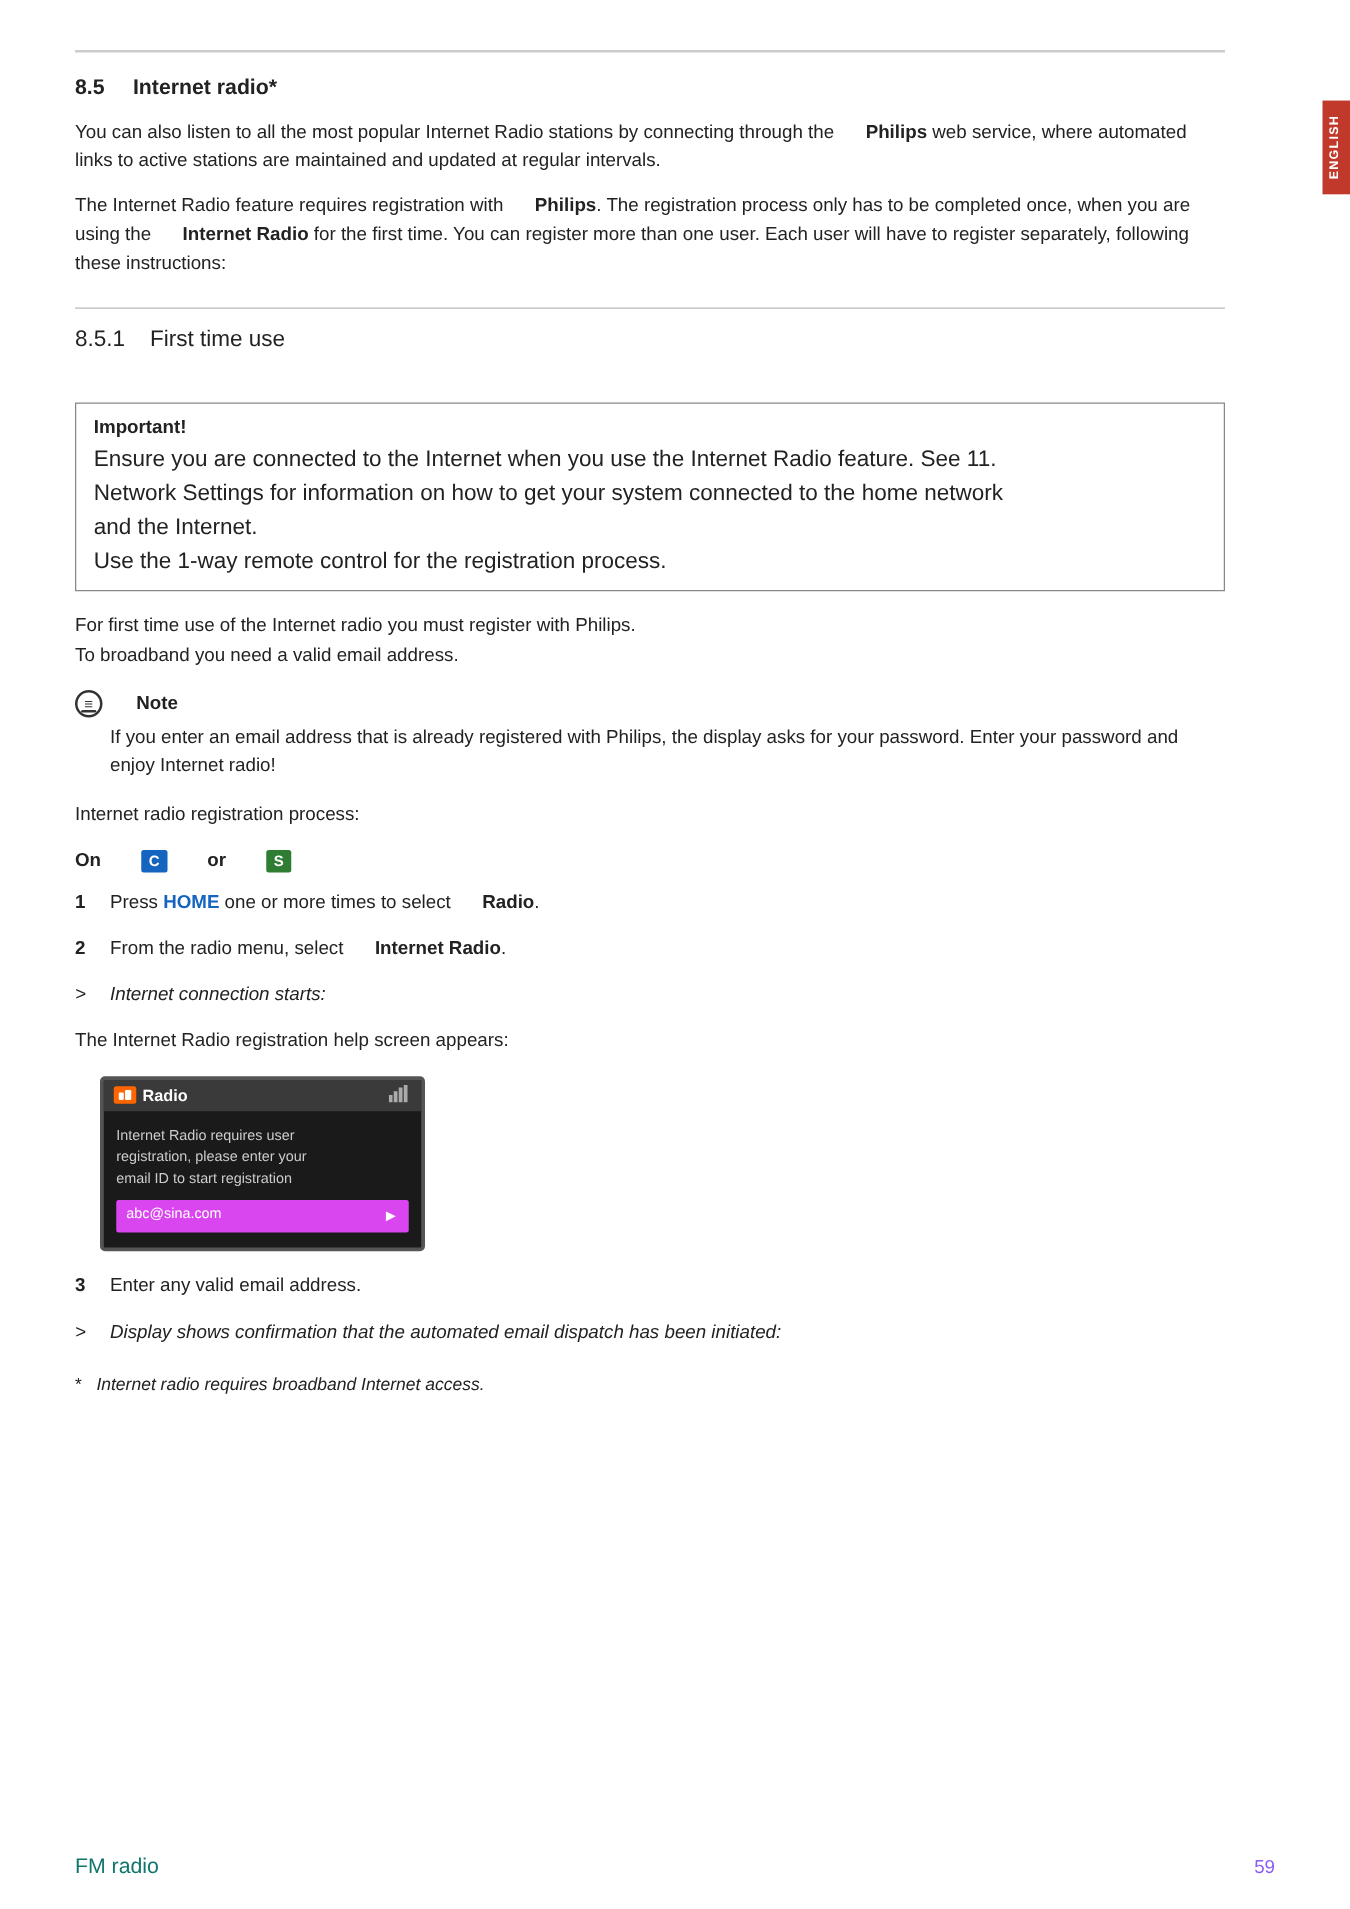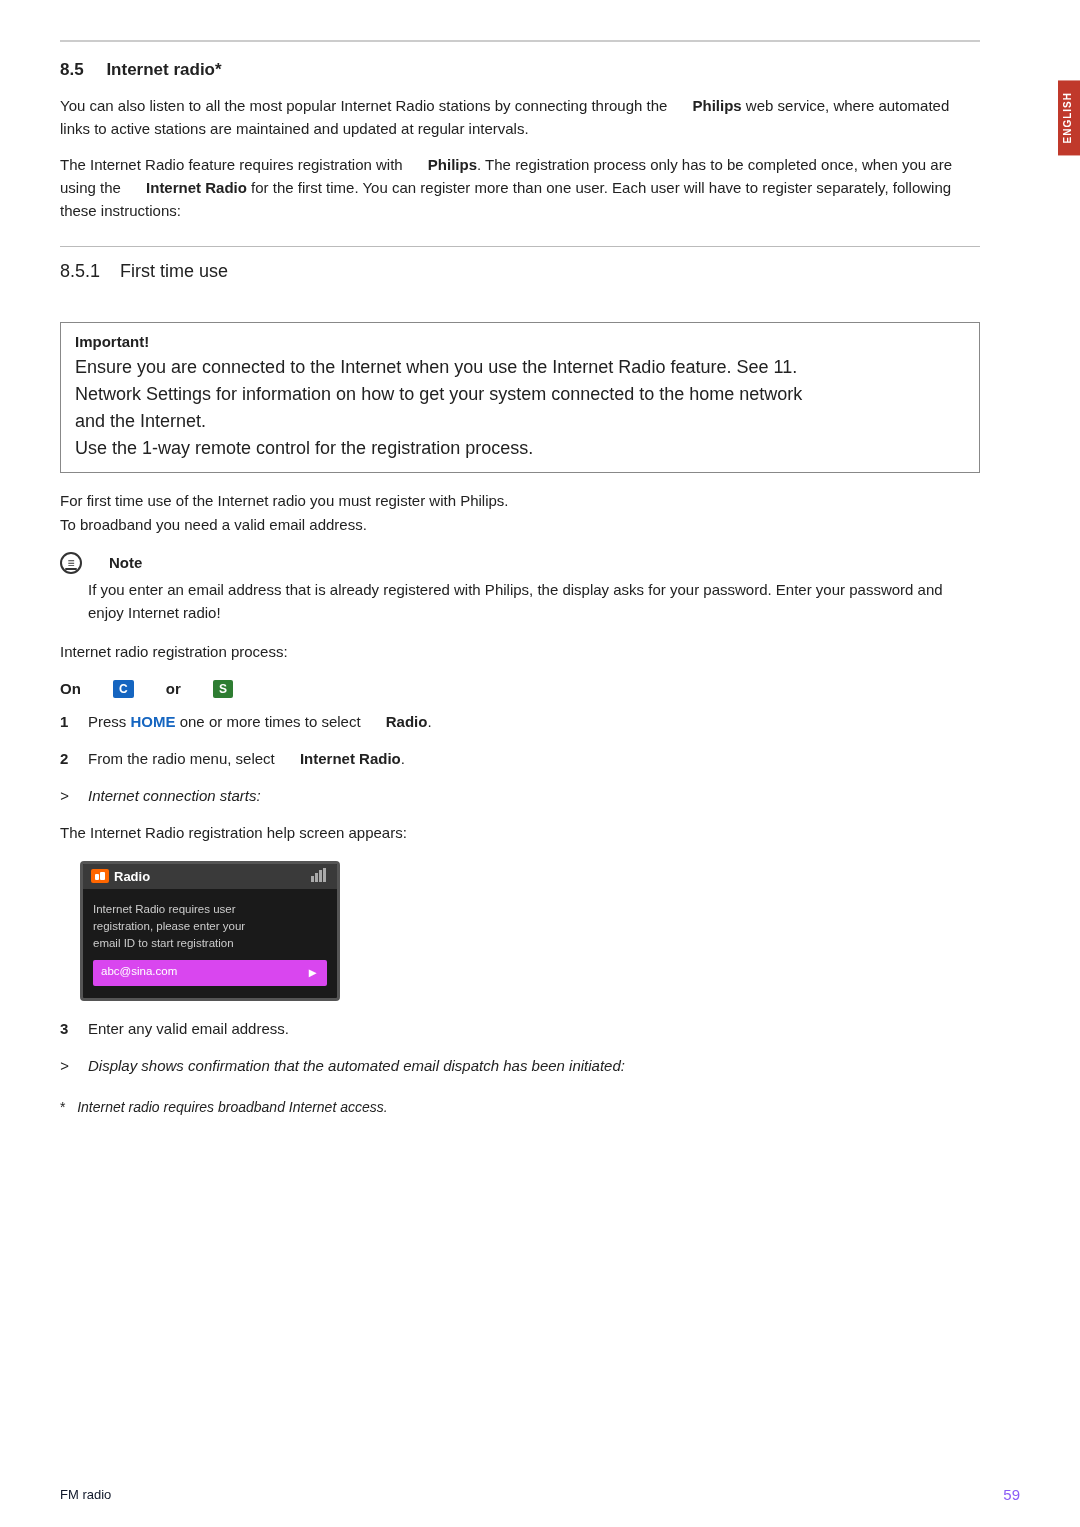--- a/index.html
+++ b/index.html
@@ -227,22 +227,22 @@
       position: absolute;
       bottom: 24px;
       left: 0;
       right: 0;
       display: flex;
       align-items: center;
       justify-content: space-between;
       padding: 0 60px;
     }
     .bottom-left {
-      color: #0f172a;
-      font-size: 13px;
+      color: #0f766e;
+      font-size: 17px;
     }
     .bottom-right {
       font-size: 15px;
       color: #8b5cf6;
     }
     .sidebar-tab {
       position: absolute;
       right: 0;
       top: 80px;
       width: 22px;

